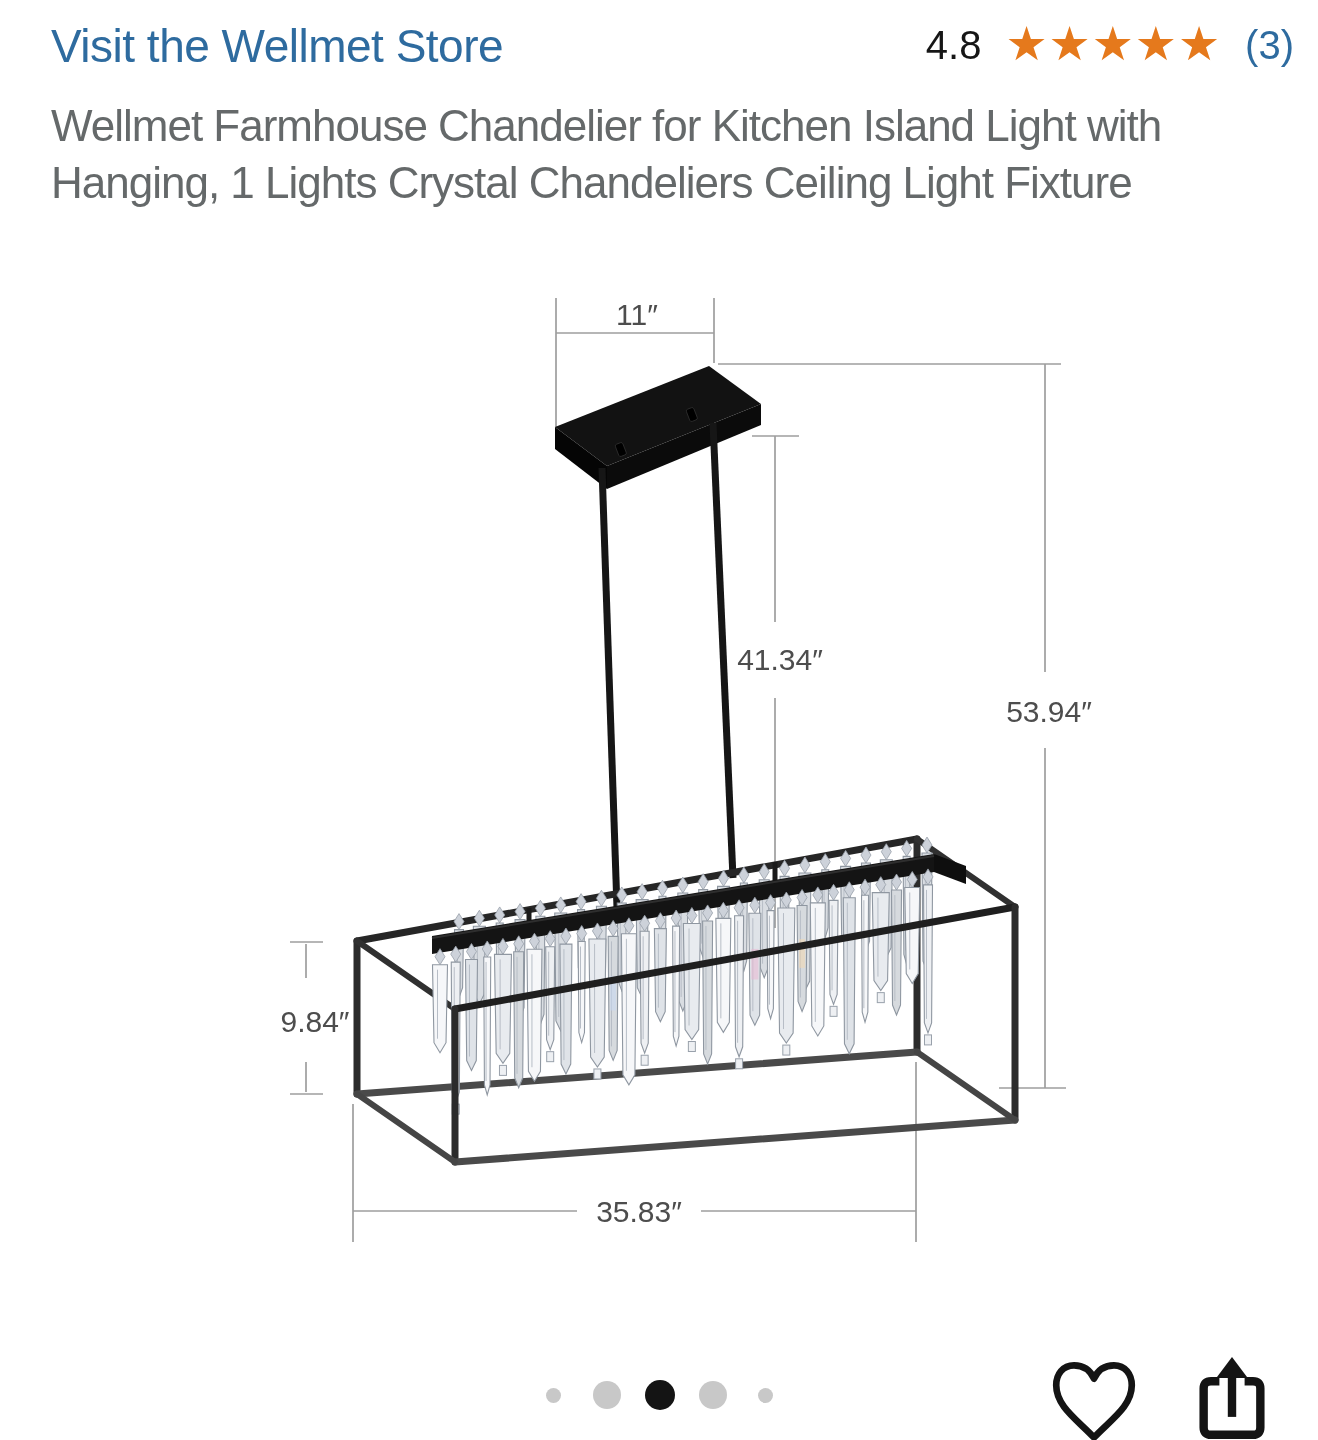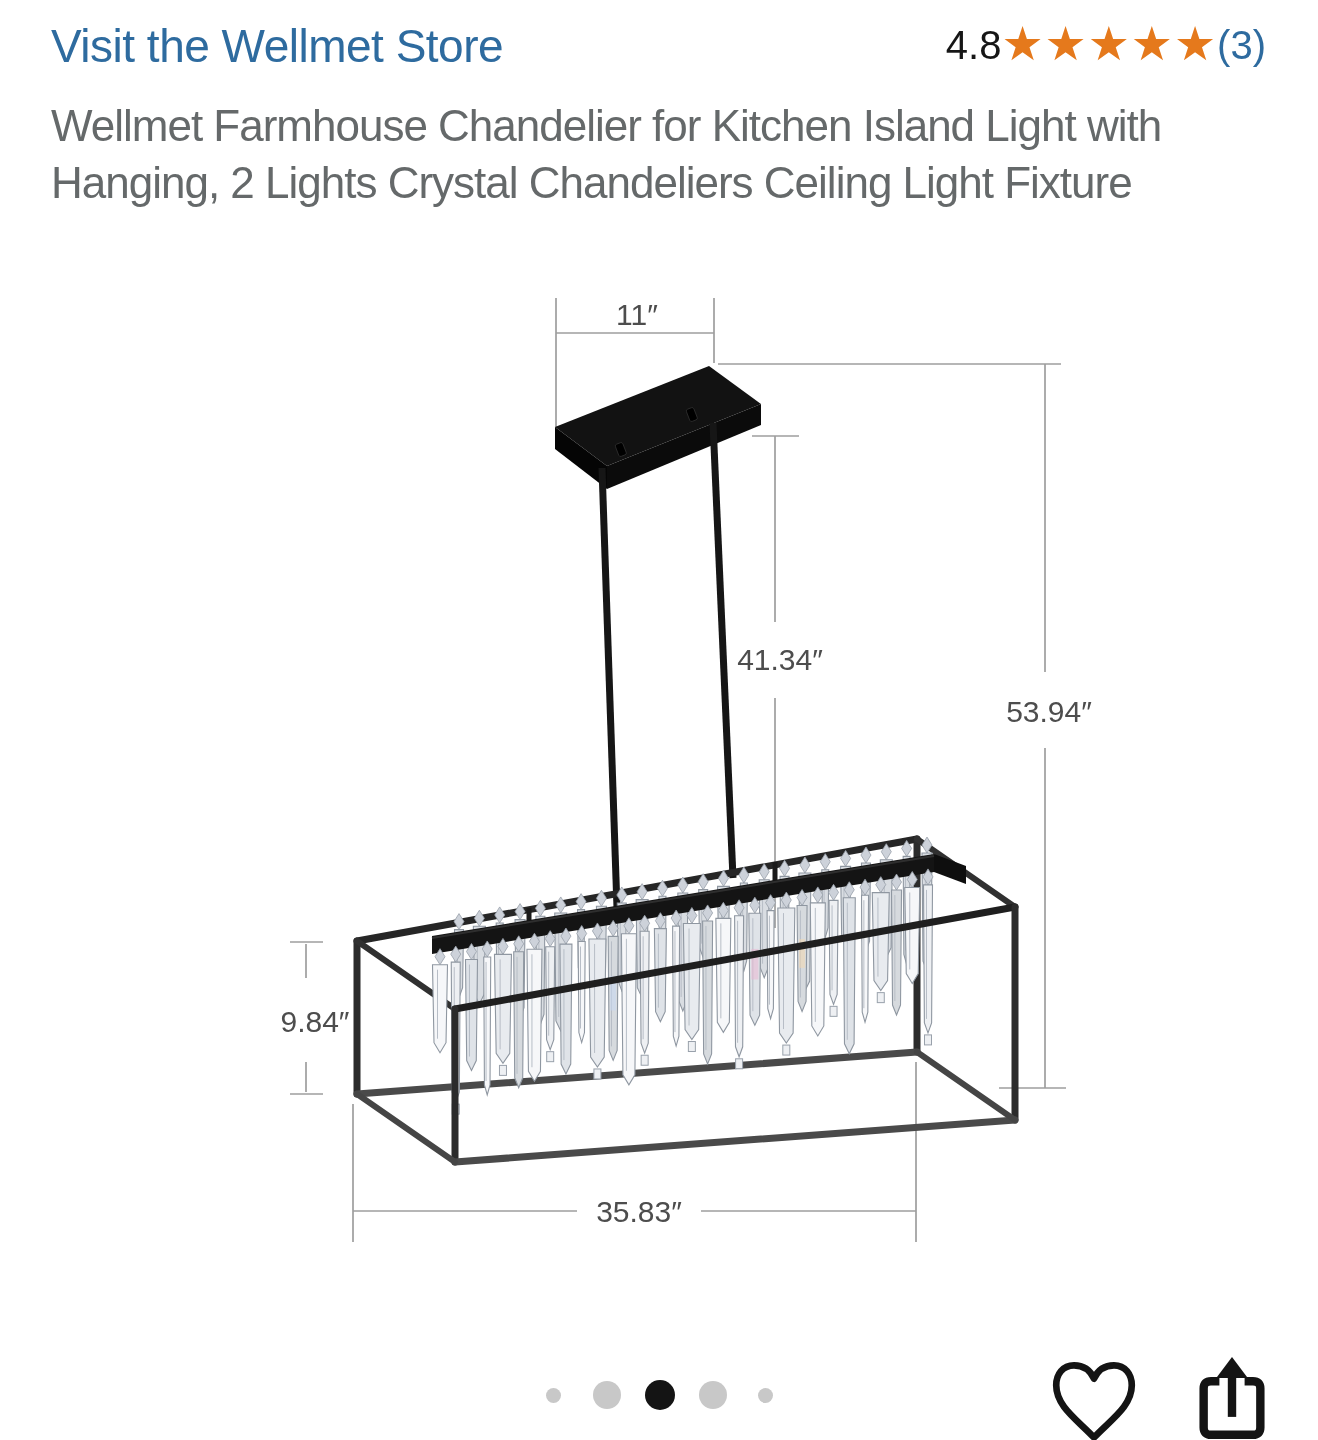--- a/index.html
+++ b/index.html
@@ -1,22 +1,22 @@
 <!DOCTYPE html>
 <html><head>
 <meta charset="utf-8">
 <style>
   html,body{margin:0;padding:0;background:#fff;}
   body{width:1318px;height:1440px;position:relative;overflow:hidden;
        font-family:"Liberation Sans",sans-serif;}
   .row1{display:flex;justify-content:space-between;align-items:flex-start;
-        padding:20px 52px 0 51px;}
+        padding:20px 24px 0 51px;}
   .store-link{color:var(--link-blue,#2e6b9f);font-size:46px;line-height:1.15;
         text-decoration:none;letter-spacing:-0.5px;cursor:pointer;}
-  .rating{display:flex;align-items:center;gap:0;margin-top:2px;}
+  .rating{display:flex;align-items:center;gap:24px;margin-top:2px;}
   .rating-value{color:#161616;font-size:40px;}
   .stars{color:var(--star-orange,#e5791c);font-size:47px;line-height:1;
         letter-spacing:1px;font-family:"DejaVu Sans",sans-serif;transform:translateY(-2px);}
   .review-count{color:var(--link-blue,#2e6b9f);font-size:40px;text-decoration:none;cursor:pointer;}
   .title{margin:24px 51px 8px 51px;color:var(--title-gray,#65696a);
         font-size:44px;line-height:57px;letter-spacing:-1px;}
   .image-wrap{position:absolute;left:4px;top:280px;width:1318px;height:1060px;cursor:pointer;}
   .image-wrap svg{display:block;width:1318px;height:1060px;}
   .dim-label{font-family:"Liberation Sans",sans-serif;font-size:30px;fill:#4d4d4d;}
   .bottom-bar{position:absolute;left:0;top:1340px;width:1318px;height:100px;background:#fff;}
@@ -35,21 +35,21 @@
   <div class="row1">
     <a class="store-link">Visit the Wellmet Store</a>
     <div class="rating">
       <span class="rating-value">4.8</span>
       <span class="stars">★★★★★</span>
       <a class="review-count">(3)</a>
     </div>
   </div>
   <div class="title">
     <div>Wellmet Farmhouse Chandelier for Kitchen Island Light with</div>
-    <div>Hanging, 2 Lights Crystal Chandeliers Ceiling Light Fixture</div>
+    <div>Hanging, 1 Lights Crystal Chandeliers Ceiling Light Fixture</div>
   </div>
 </header>
 
 <div class="image-wrap">
 <svg viewBox="0 280 1318 1060" xmlns="http://www.w3.org/2000/svg">
 
   <g stroke="#9e9e9e" stroke-width="1.7" fill="none">
 
     <path d="M552,298 V428 M710,298 V363 M552,333 H710"></path>
 

